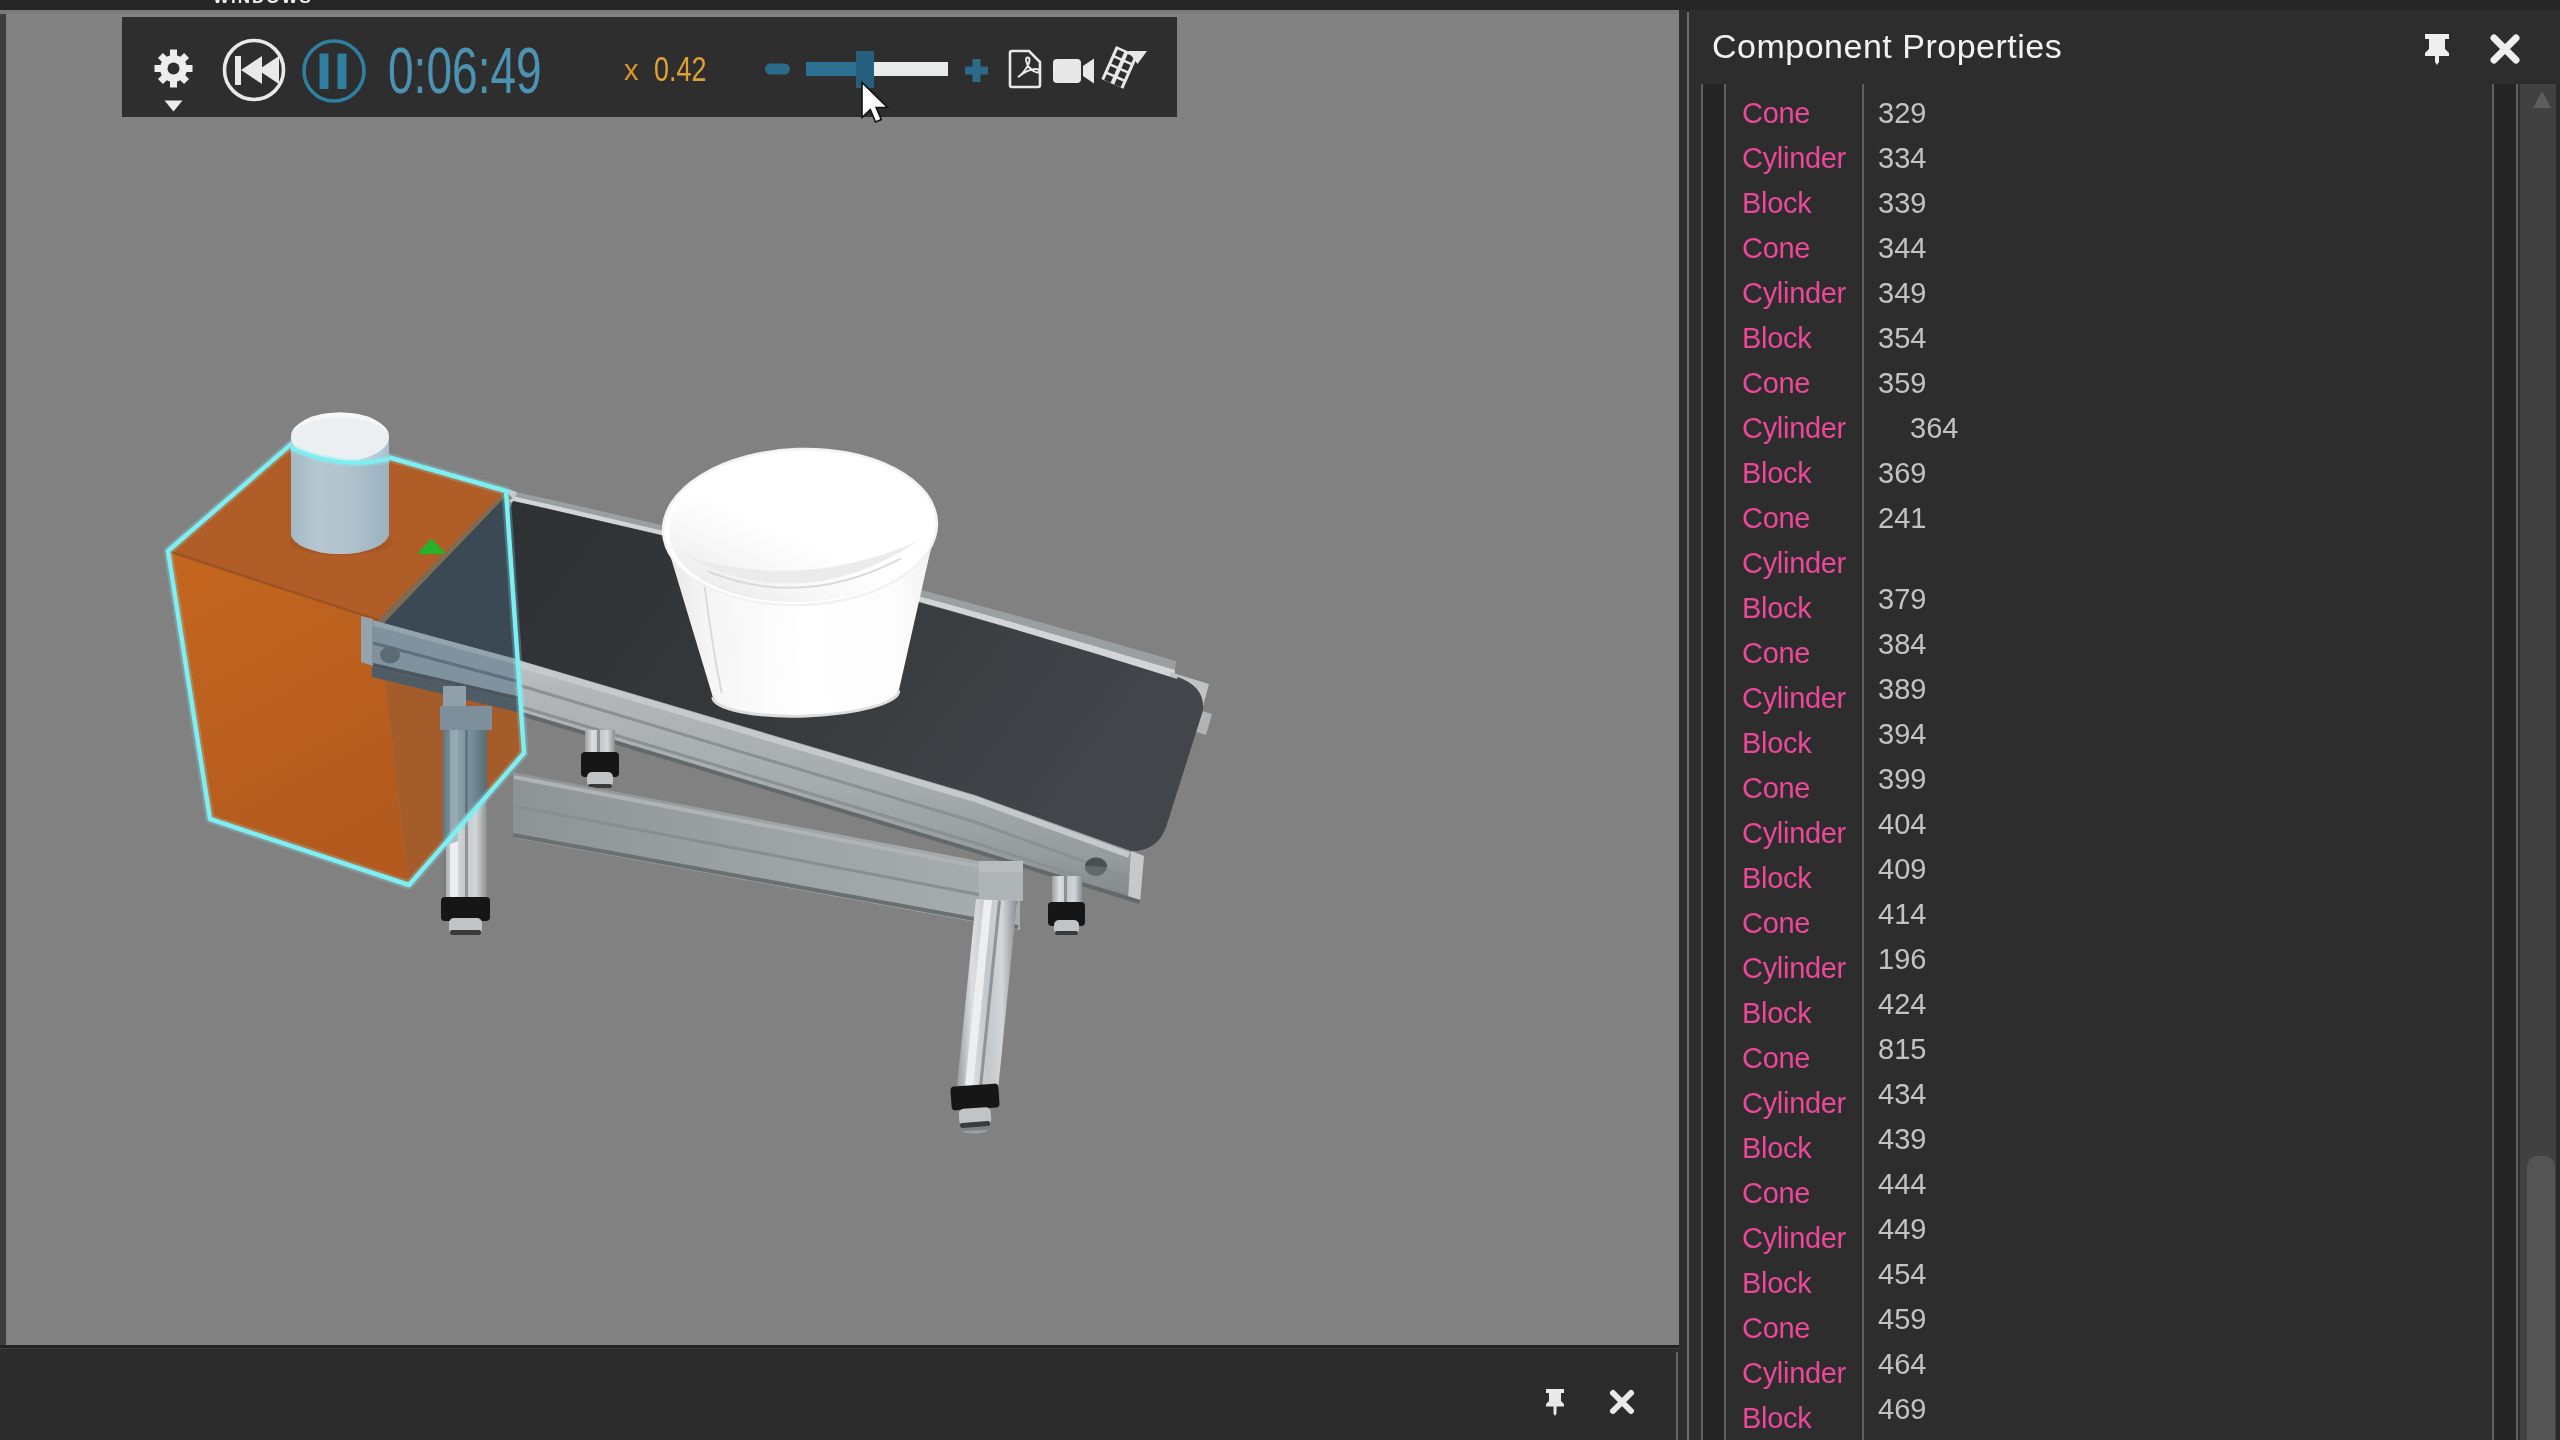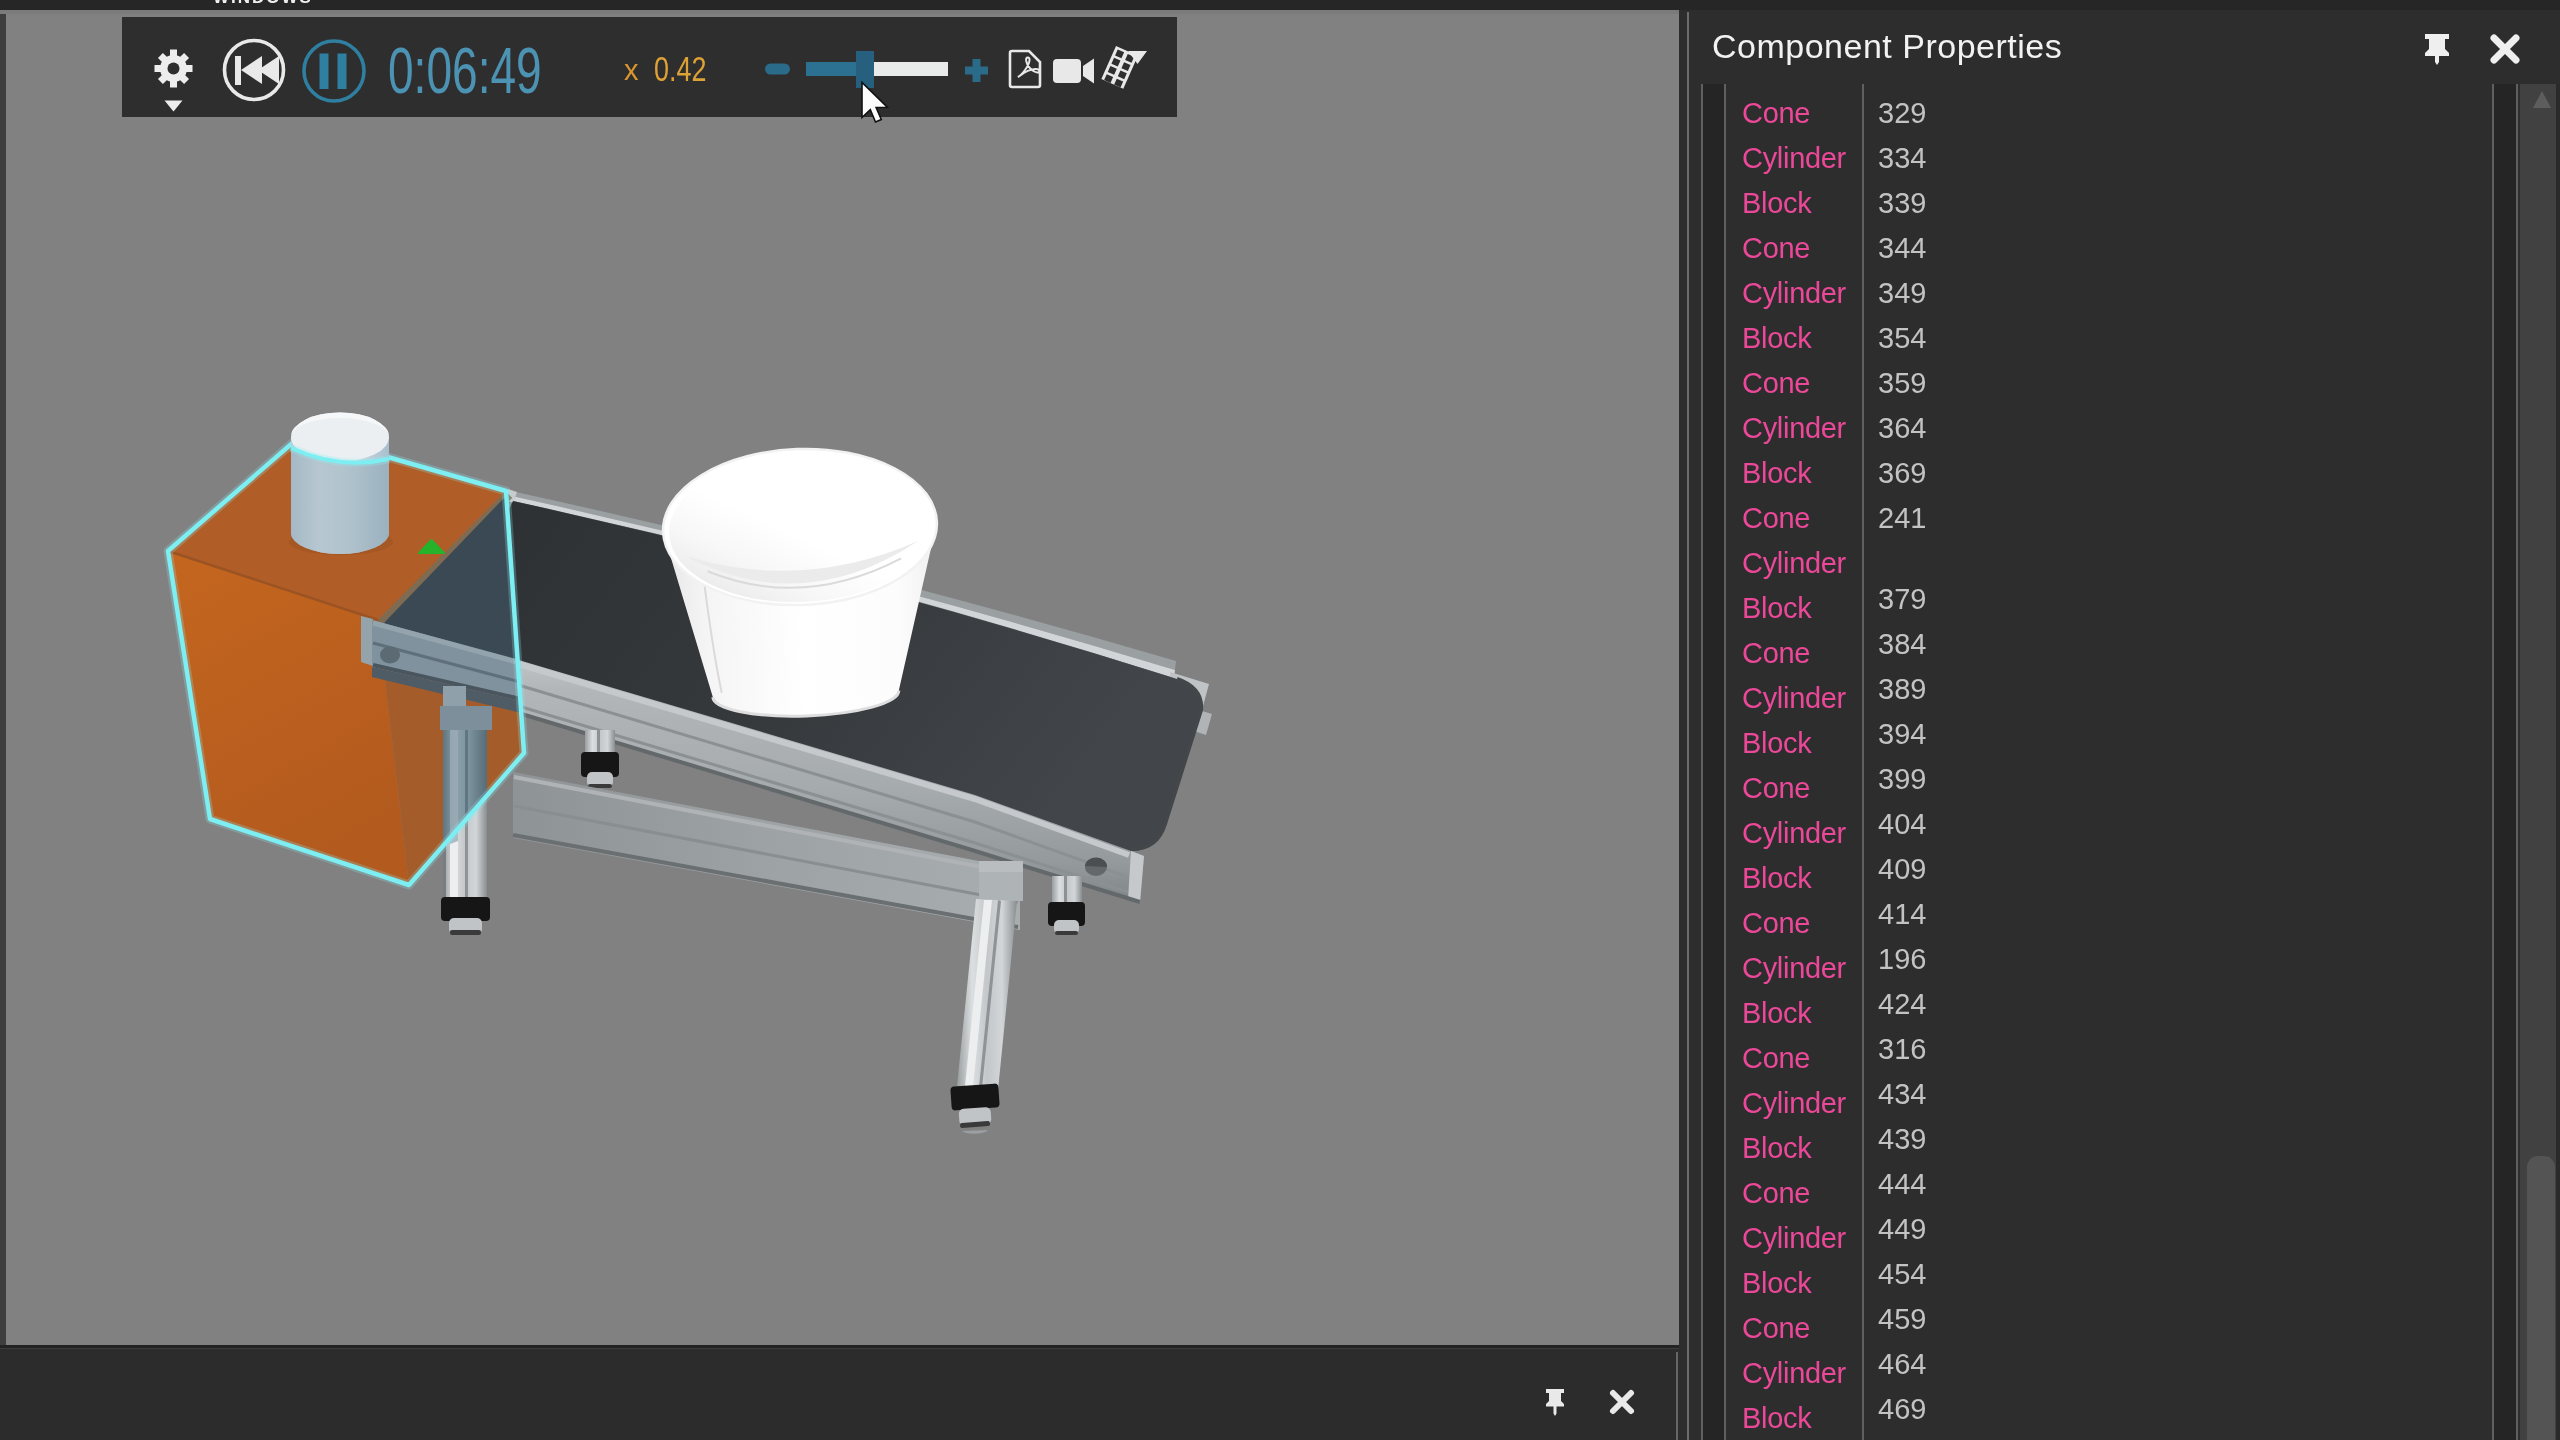--- a/index.html
+++ b/index.html
@@ -336,34 +336,34 @@
     <div style="height:45px;line-height:45px;">Block</div>
   </div>
 <div class="abs" style="left:1878px;top:91px;width:120px;color:#c3c3c3;font-size:29px;">
     <div style="height:45px;line-height:45px;">329</div>
     <div style="height:45px;line-height:45px;">334</div>
     <div style="height:45px;line-height:45px;">339</div>
     <div style="height:45px;line-height:45px;">344</div>
     <div style="height:45px;line-height:45px;">349</div>
     <div style="height:45px;line-height:45px;">354</div>
     <div style="height:45px;line-height:45px;">359</div>
-    <div style="height:45px;line-height:45px;">364</div>
+    <div style="height:45px;line-height:45px;margin-left:32px;">364</div>
     <div style="height:45px;line-height:45px;">369</div>
     <div style="height:45px;line-height:45px;">241</div>
     <div style="height:45px;line-height:45px;margin-top:36px;">379</div>
     <div style="height:45px;line-height:45px;">384</div>
     <div style="height:45px;line-height:45px;">389</div>
     <div style="height:45px;line-height:45px;">394</div>
     <div style="height:45px;line-height:45px;">399</div>
     <div style="height:45px;line-height:45px;">404</div>
     <div style="height:45px;line-height:45px;">409</div>
     <div style="height:45px;line-height:45px;">414</div>
     <div style="height:45px;line-height:45px;">196</div>
     <div style="height:45px;line-height:45px;">424</div>
-    <div style="height:45px;line-height:45px;">316</div>
+    <div style="height:45px;line-height:45px;">815</div>
     <div style="height:45px;line-height:45px;">434</div>
     <div style="height:45px;line-height:45px;">439</div>
     <div style="height:45px;line-height:45px;">444</div>
     <div style="height:45px;line-height:45px;">449</div>
     <div style="height:45px;line-height:45px;">454</div>
     <div style="height:45px;line-height:45px;">459</div>
     <div style="height:45px;line-height:45px;">464</div>
     <div style="height:45px;line-height:45px;">469</div>
     <div style="height:45px;line-height:45px;">474</div>
   </div>

